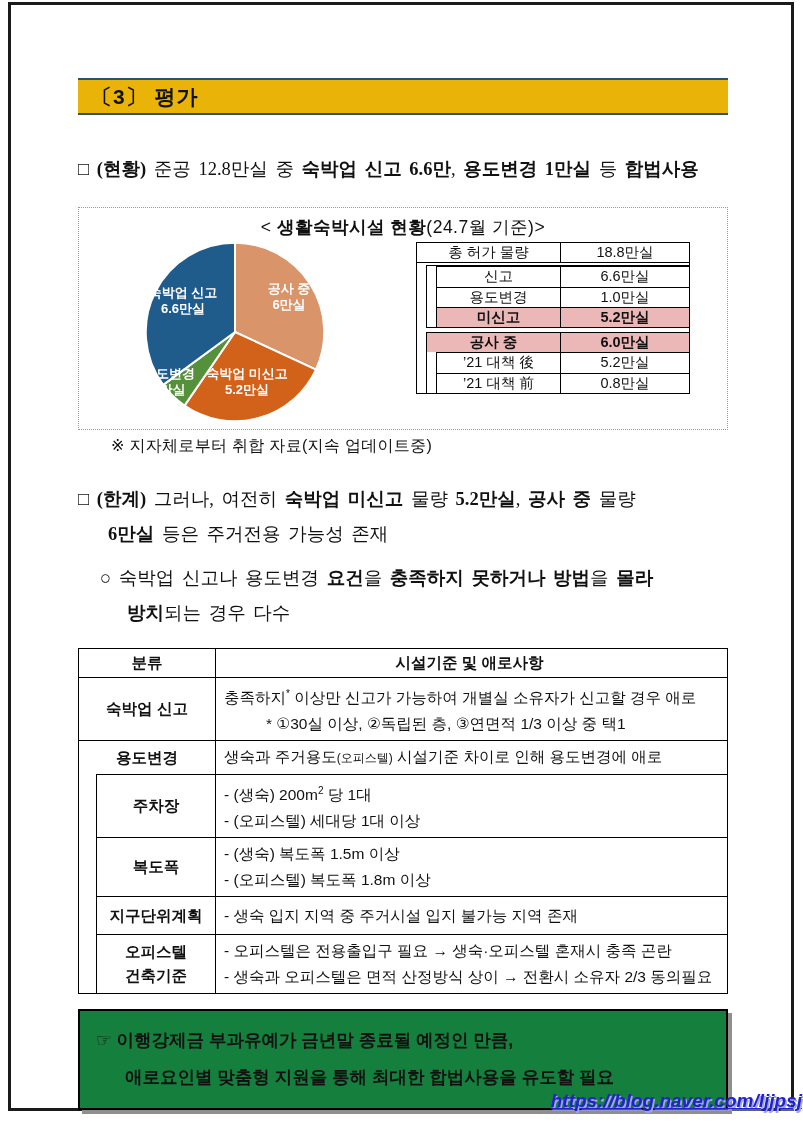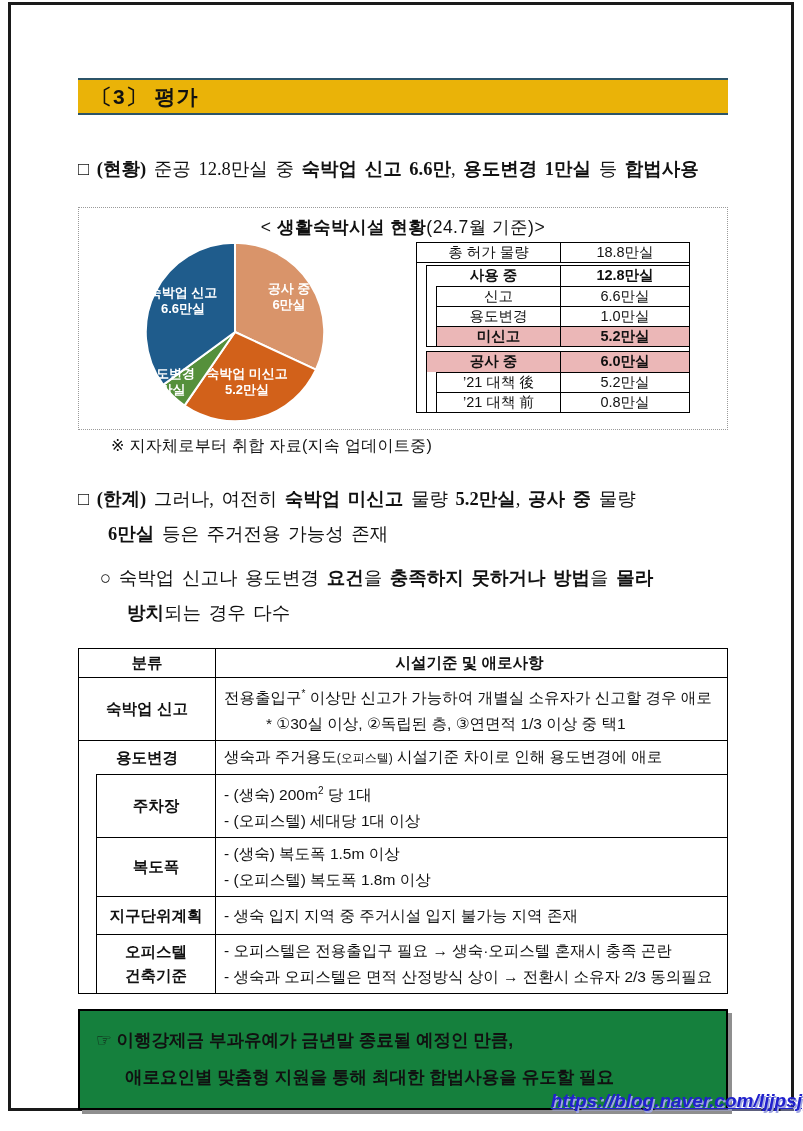--- a/index.html
+++ b/index.html
@@ -147,24 +147,20 @@
           <div class="ln">6.6만실</div>
         </div>
     </div>
 
     <div class="stats">
       <div class="srow s-top">
         <div class="lab">총 허가 물량</div>
         <div class="val">18.8만실</div>
       </div>
       <div class="sgroup sgroup1">
-        <div class="srow bold">
-          <div class="lab">사용 중</div>
-          <div class="val">12.8만실</div>
-        </div>
         <div class="ssub">
           <div class="srow">
             <div class="lab">신고</div>
             <div class="val">6.6만실</div>
           </div>
           <div class="srow">
             <div class="lab">용도변경</div>
             <div class="val">1.0만실</div>
           </div>
           <div class="srow bold hl">
@@ -205,21 +201,21 @@
   </div>
 
   <div class="reqtable">
     <div class="rrow rhead h28">
       <div class="rlab">분류</div>
       <div class="rcon">시설기준 및 애로사항</div>
     </div>
     <div class="rrow h56">
       <div class="rlab">숙박업 신고</div>
       <div class="rcon">
-          <div class="ln"><span>전용출입구</span><sup>*</sup><span> 이상만 신고가 가능하여 개별실 소유자가 신고할 경우 애로</span></div>
+          <div class="ln"><span>충족하지</span><sup>*</sup><span> 이상만 신고가 가능하여 개별실 소유자가 신고할 경우 애로</span></div>
           <div class="ln ind"><span>* ①30실 이상, ②독립된 층, ③연면적 1/3 이상 중 택1</span></div>
         </div>
     </div>
     <div class="rrow h28">
       <div class="rlab">용도변경</div>
       <div class="rcon">
           <div class="ln"><span>생숙과 주거용도</span><span class="sm">(오피스텔)</span><span> 시설기준 차이로 인해 용도변경에 애로</span></div>
         </div>
     </div>
     <div class="rsubwrap">

